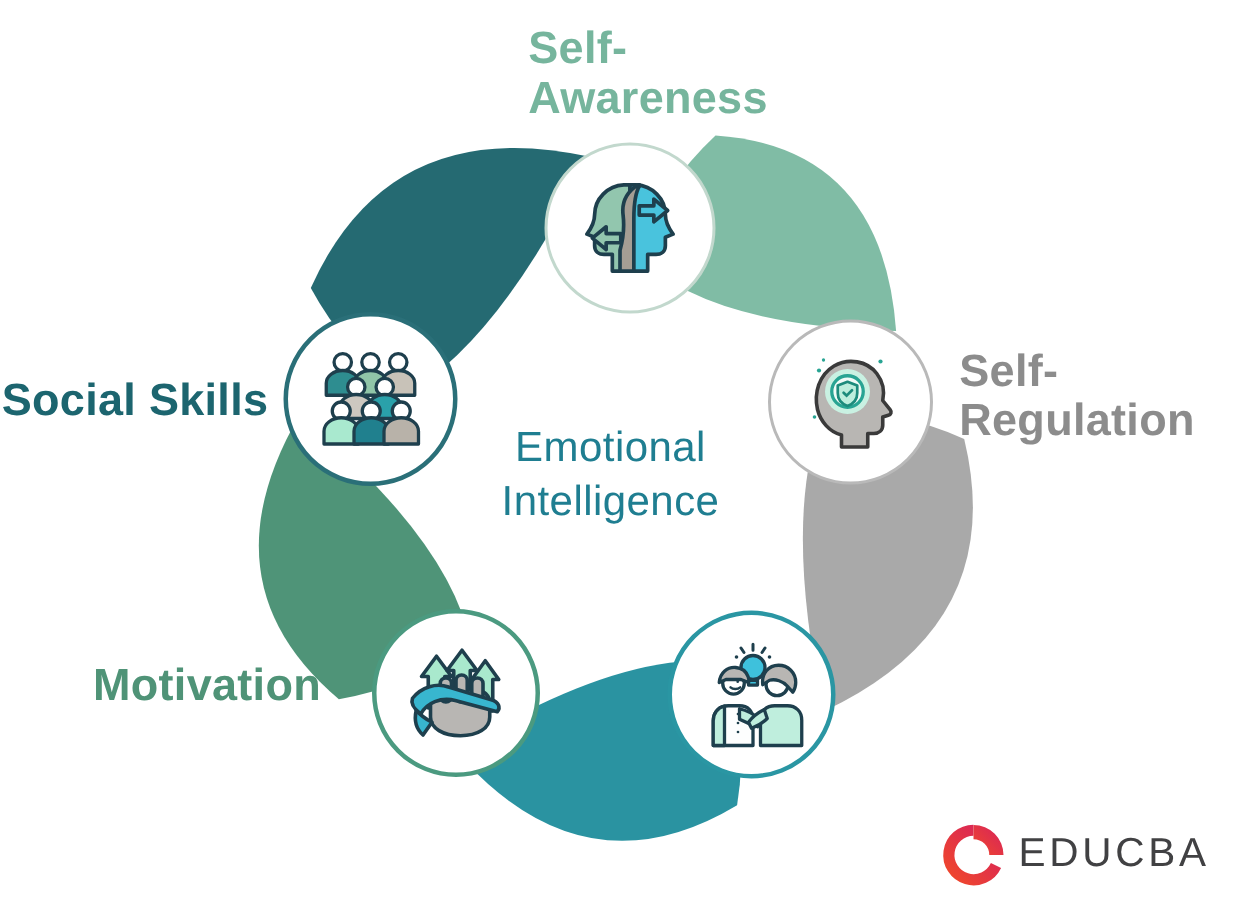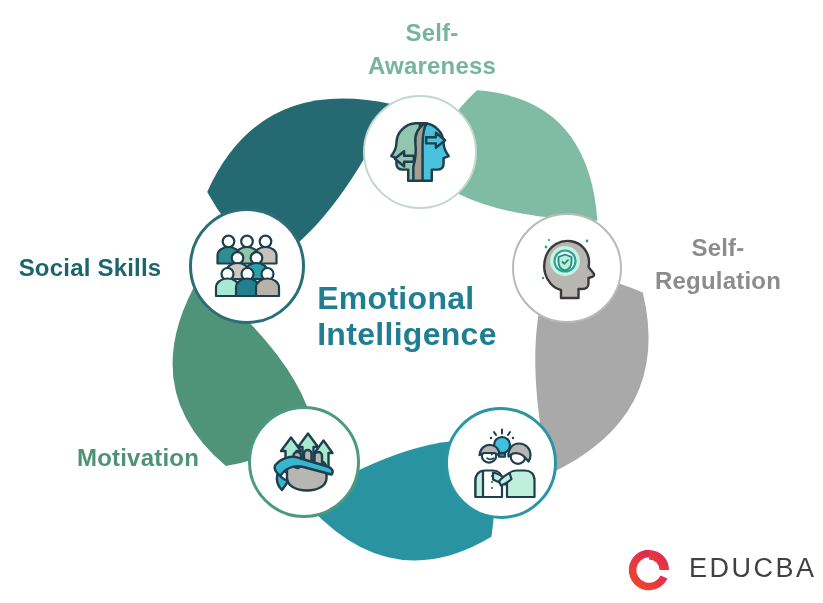--- a/index.html
+++ b/index.html
@@ -13,34 +13,34 @@
     display:flex; align-items:center; justify-content:center;
     border-style:solid;
   }
   .node-self-awareness { left:363px; top:95px;  width:110px; height:110px; border-width:2px; }
   .node-self-regulation{ left:512px; top:213px; width:106px; height:106px; border-width:2px; }
   .node-empathy        { left:445px; top:407px; width:106px; height:106px; border-width:3px; }
   .node-motivation     { left:248px; top:406px; width:106px; height:106px; border-width:3px; }
   .node-social-skills  { left:189px; top:208px; width:110px; height:110px; border-width:3px; }
   .label {
     position:absolute; transform:translate(-50%,-50%);
-    font-weight:700; font-size:24px; line-height:33px;
-    white-space:pre-line; text-align:center; letter-spacing:0.2px;
+    font-weight:700; font-size:30px; line-height:33px;
+    white-space:pre-line; letter-spacing:0.2px;
   }
   .label-self-awareness { left:432px; top:49px;  }
   .label-self-regulation{ left:718px; top:264px; }
   .label-empathy        { left:657px; top:457px; }
   .label-motivation     { left:138px; top:457px; }
   .label-social-skills  { left:90px;  top:267px; }
   .center-title {
     position:absolute; left:407px; top:316px; transform:translate(-50%,-50%);
-    font-weight:700; font-size:32px; line-height:36px; text-align:left;
+    font-weight:400; font-size:28px; line-height:36px; text-align:center;
     white-space:pre-line; letter-spacing:0.3px;
   }
-  .logo { position:absolute; left:624px; top:542px; display:flex; align-items:center; gap:13px; }
+  .logo { position:absolute; left:624px; top:542px; display:flex; align-items:center; gap:3px; }
   .logo-text { font-size:27px; letter-spacing:2.5px; font-weight:400; }
 </style>
 </head>
 <body>
 
 <div class="canvas">
 
   <svg id="ring-svg" width="823" height="603" viewBox="0 0 823 603">
       <path d="M477.0,90.3 Q588.6,98.1 597.4,220.7 Q468.9,217.3 423.5,168.8 Q442.0,123.0 477.0,90.3 Z" fill="#80bca5"></path>
       <path d="M642.8,292.6 Q672.6,416.5 549.0,474.3 Q521.1,341.7 549.8,273.5 Q599.2,272.9 642.8,292.6 Z" fill="#a9a9a9"></path>

